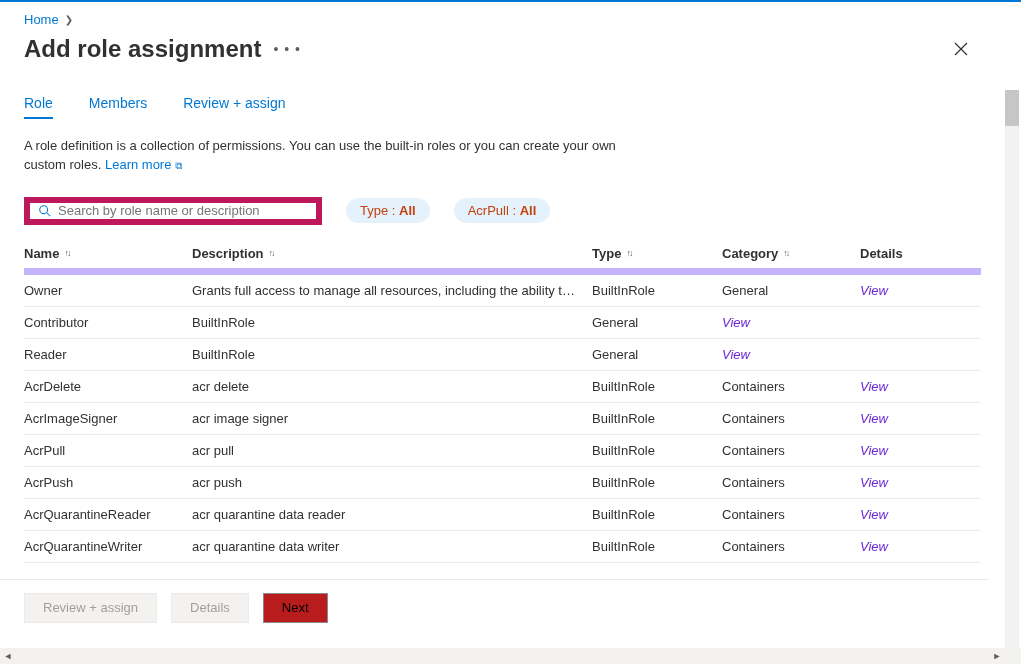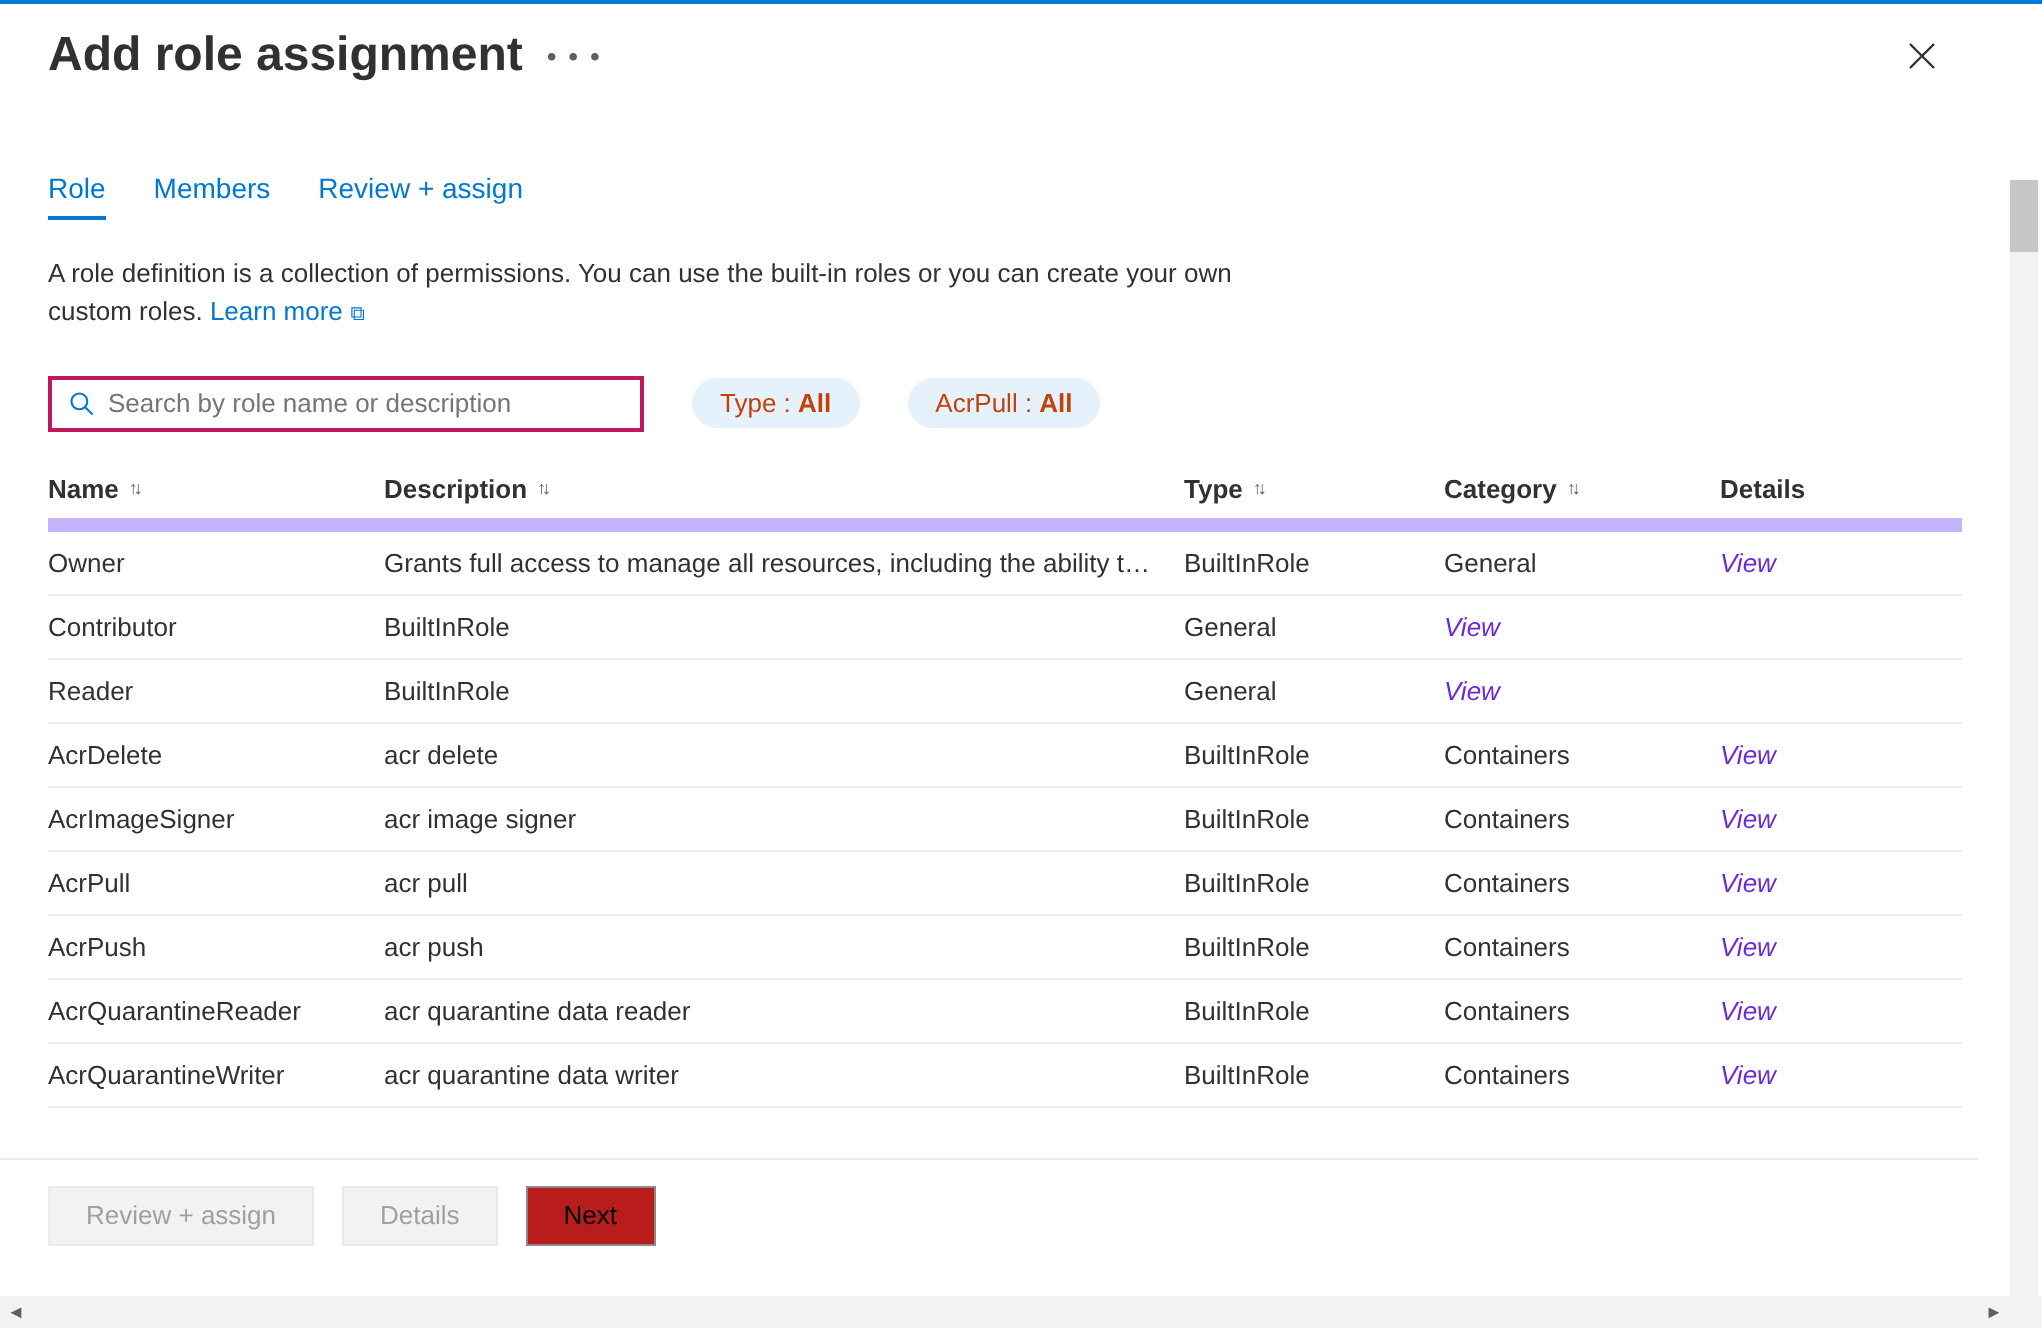--- a/index.html
+++ b/index.html
@@ -49,22 +49,22 @@
       width: 32px; height: 32px;
       display:flex;align-items:center;justify-content:center;
       cursor:pointer; font-size:16px; color:#605e5c;
       margin-right: 4px;
     }
     .content {
       padding: 0 24px;
     }
     .tabs {
       display: flex;
-      gap: 24px;
-      margin-top: 36px;
+      gap: 36px;
+      margin-top: 24px;
       border-bottom: 0;
     }
     .tab {
       color: #0078d4;
       font-size: 14px;
       padding: 6px 0 8px 0;
       cursor: pointer;
       position: relative;
     }
     .tab.active::after {
@@ -84,21 +84,21 @@
     .learn-more-icon { font-size: 10px; padding-left:1px;}
     .filter-bar {
       display: flex;
       align-items: center;
       gap: 24px;
       margin-top: 22px;
     }
     .search-box {
       display: flex;
       align-items: center;
-      border: 2px solid #be185d;
+      border: 6px solid #be185d;
       height: 28px;
       width: 298px;
       padding: 0 8px;
     }
     .search-box svg { flex: 0 0 auto; }
     .search-box input {
       border: none;
       outline: none;
       flex: 1;
       font-size: 13px;
@@ -175,20 +175,24 @@
     }
     .hscrollbar .arrow { width:16px; text-align:center; font-size:9px; color:#605e5c;}
     .corner { position:absolute; right:0; bottom:0; width:16px; height:16px; background:#f3f2f1;}
   </style>
 </head>
 <body>
 
 <div class="panel">
 
   <div class="header-area">
+    <div class="breadcrumb">
+      <a href="#">Home</a>
+      <span class="chev">❯</span>
+    </div>
     <div class="title-row">
       <div class="title">
         <span>Add role assignment</span>
         <span class="dots">• • •</span>
       </div>
       <div class="close-btn">
         <svg width="14" height="14" viewBox="0 0 14 14">
             <path d="M1 1 L13 13 M13 1 L1 13" stroke="#323130" stroke-width="1.2"></path>
           </svg>
       </div>

